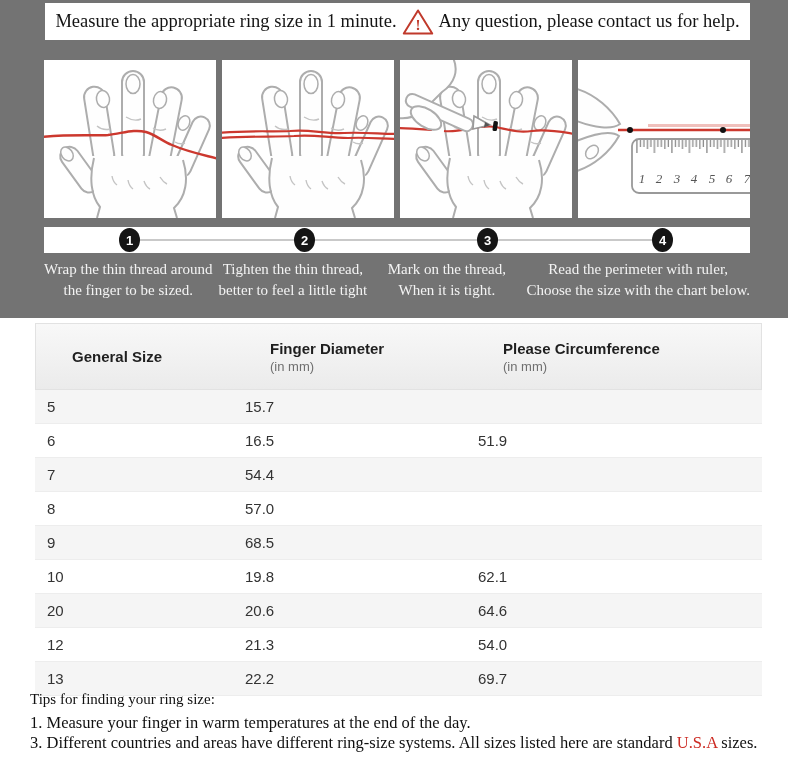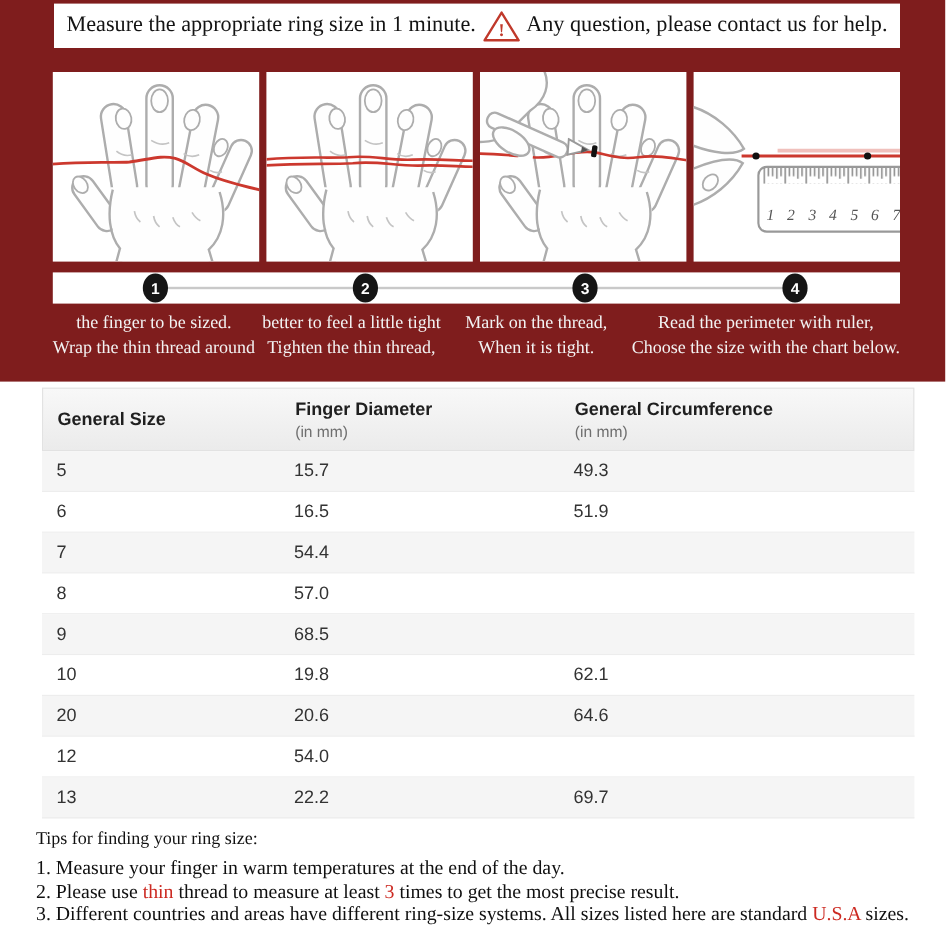--- a/index.html
+++ b/index.html
@@ -1,40 +1,40 @@
 <!DOCTYPE html>
 <html><head>
 <meta charset="utf-8">
 <style>
   html,body{margin:0;padding:0;background:#fff;}
   #canvas{position:relative;width:788px;height:779px;overflow:hidden;background:#fff;
           font-family:"Liberation Serif",serif;}
   
-  .black-section{position:absolute;left:0;top:0;width:788px;height:318px;background:#7f1d1d;}
+  .black-section{position:absolute;left:0;top:0;width:788px;height:318px;background:#737373;}
   .header-bar{position:absolute;left:45px;top:3px;width:705px;height:37px;background:#fff;
               display:flex;align-items:center;justify-content:center;white-space:nowrap;
               overflow:hidden;font-size:18.5px;color:#141414;}
   .header-bar .warn{margin:0 5px;flex:0 0 auto;}
   .panels{position:absolute;left:44px;top:60px;width:706px;height:158px;display:flex;gap:6px;}
   .panel{flex:1 1 0;background:#fff;overflow:hidden;position:relative;}
   .panel svg{display:block;}
   .step-bar{position:absolute;left:44px;top:227px;width:706px;height:26px;background:#fff;}
   .step-line{position:absolute;left:86px;top:12px;width:533px;height:2px;background:#c9c9c9;}
   .step-circle{position:absolute;top:1px;width:21px;height:24px;border-radius:50%;
                background:#151515;color:#fff;display:flex;align-items:center;justify-content:center;
                font-family:"Liberation Sans",sans-serif;font-size:13px;font-weight:bold;}
   .captions{position:absolute;left:44px;top:259px;width:706px;display:flex;gap:6px;}
   .caption{flex:1 1 0;text-align:center;color:#f3f3f3;font-size:15px;line-height:21px;
            white-space:nowrap;overflow:visible;}
   
   .size-table{position:absolute;left:35px;top:323px;width:727px;
               font-family:"Liberation Sans",sans-serif;}
-  .thead{display:grid;grid-template-columns:198px 233px 1fr;height:53px;
+  .thead{display:grid;grid-template-columns:198px 233px 1fr;height:67px;
          background:linear-gradient(#f8f8f8,#ebebeb);border:1px solid #e2e2e2;
-         box-sizing:border-box;align-items:center;}
+         box-sizing:border-box;align-items:center;padding-left:24px;}
   .thead .cell{padding-left:12px;}
   .col-label{font-size:15px;font-weight:bold;color:#1f1f1f;}
   .col-sub{font-size:13px;color:#6f6f6f;margin-top:2px;}
   .trow{display:grid;grid-template-columns:198px 233px 1fr;height:34px;align-items:center;
         font-size:15px;color:#333;border-bottom:1px solid #ededed;box-sizing:border-box;}
   .trow:nth-child(odd){background:#f5f5f5;}
   .trow:nth-child(even){background:#ffffff;}
   .trow .cell{padding-left:12px;}
   
   .tips{position:absolute;left:30px;top:691px;width:744px;color:#101010;}
@@ -146,26 +146,26 @@
     <div class="step-bar">
       <div class="step-line"></div>
       <div class="step-circle" style="left:75px">1</div>
       <div class="step-circle" style="left:250px">2</div>
       <div class="step-circle" style="left:433px">3</div>
       <div class="step-circle" style="left:608px">4</div>
     </div>
 
     <div class="captions">
       <div class="caption">
+        <div>Wrap the thin thread around</div>
         <div>the finger to be sized.</div>
-        <div>Wrap the thin thread around</div>
-      </div>
-      <div class="caption">
+      </div>
+      <div class="caption">
+        <div>Tighten the thin thread,</div>
         <div>better to feel a little tight</div>
-        <div>Tighten the thin thread,</div>
       </div>
       <div class="caption">
         <div>Mark on the thread,</div>
         <div>When it is tight.</div>
       </div>
       <div class="caption">
         <div>Read the perimeter with ruler,</div>
         <div>Choose the size with the chart below.</div>
       </div>
     </div>
@@ -174,29 +174,28 @@
   <div class="size-table">
     <div class="thead">
       <div class="cell">
         <div class="col-label">General Size</div>
       </div>
       <div class="cell">
         <div class="col-label">Finger Diameter</div>
         <div class="col-sub">(in mm)</div>
       </div>
       <div class="cell">
-        <div class="col-label">General Circumference</div>
+        <div class="col-label">Please Circumference</div>
         <div class="col-sub">(in mm)</div>
       </div>
     </div>
     <div class="tbody">
       <div class="trow">
         <div class="cell">5</div>
         <div class="cell">15.7</div>
-        <div class="cell">49.3</div>
       </div>
       <div class="trow">
         <div class="cell">6</div>
         <div class="cell">16.5</div>
         <div class="cell">51.9</div>
       </div>
       <div class="trow">
         <div class="cell">7</div>
         <div class="cell">54.4</div>
       </div>
@@ -213,30 +212,30 @@
         <div class="cell">19.8</div>
         <div class="cell">62.1</div>
       </div>
       <div class="trow">
         <div class="cell">20</div>
         <div class="cell">20.6</div>
         <div class="cell">64.6</div>
       </div>
       <div class="trow">
         <div class="cell">12</div>
+        <div class="cell">21.3</div>
         <div class="cell">54.0</div>
       </div>
       <div class="trow">
         <div class="cell">13</div>
         <div class="cell">22.2</div>
         <div class="cell">69.7</div>
       </div>
     </div>
   </div>
 
   <div class="tips">
     <div class="tips-title">Tips for finding your ring size:</div>
     <div class="tip-line">1. Measure your finger in warm temperatures at the end of the day.</div>
-    <div class="tip-line"><span>2. Please use </span><span class="red">thin</span><span> thread to measure at least </span><span class="red">3</span><span> times to get the most precise result.</span></div>
     <div class="tip-line"><span>3. Different countries and areas have different ring-size systems. All sizes listed here are standard </span><span class="red">U.S.A</span><span> sizes.</span></div>
   </div>
 
 </div>
 
 </body></html>

